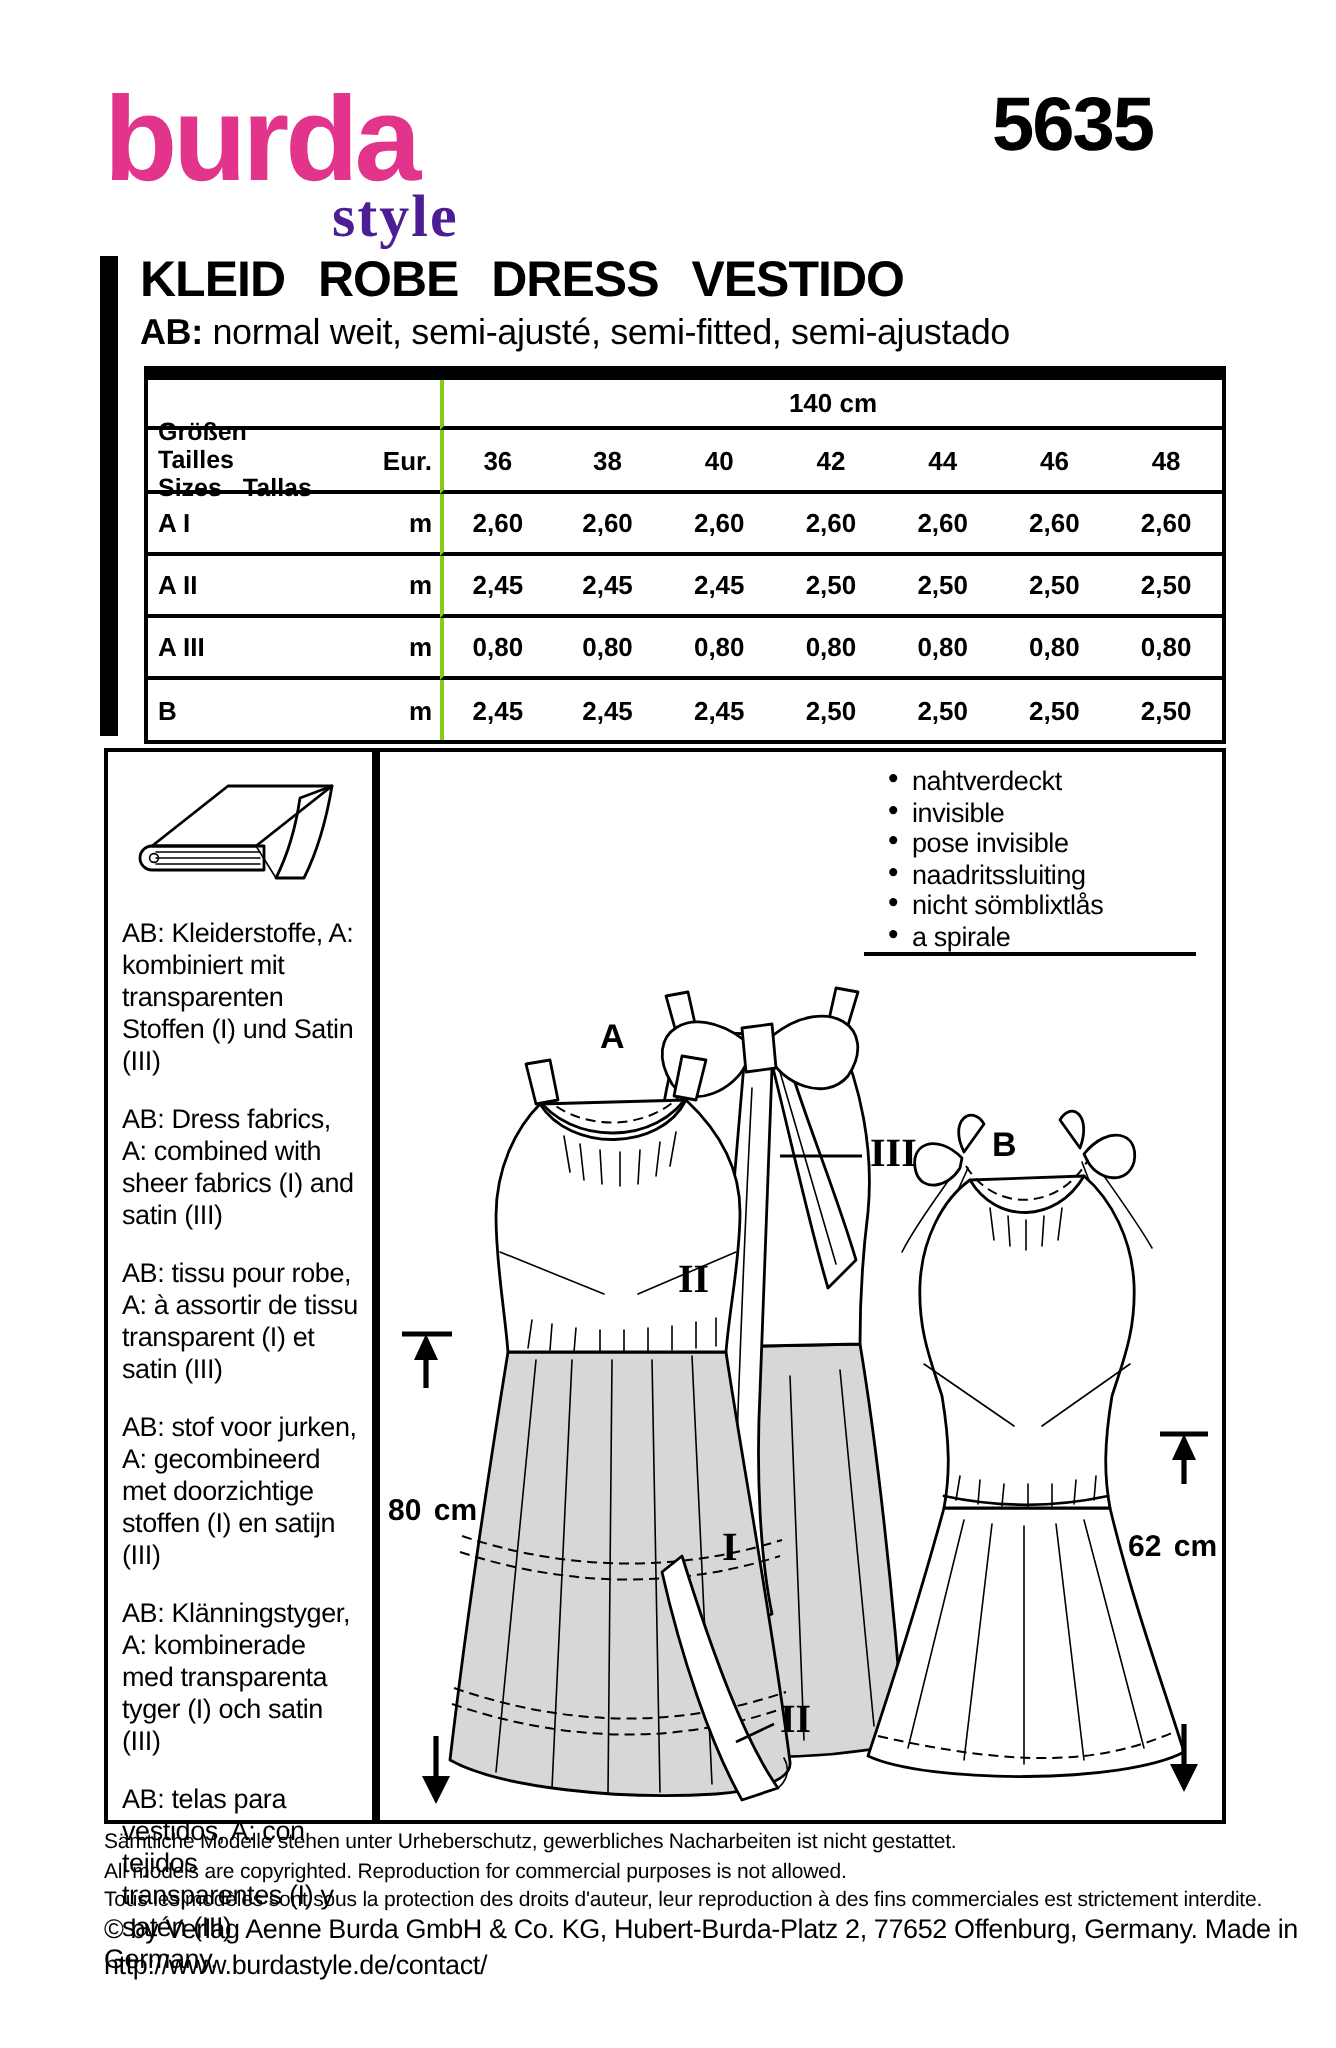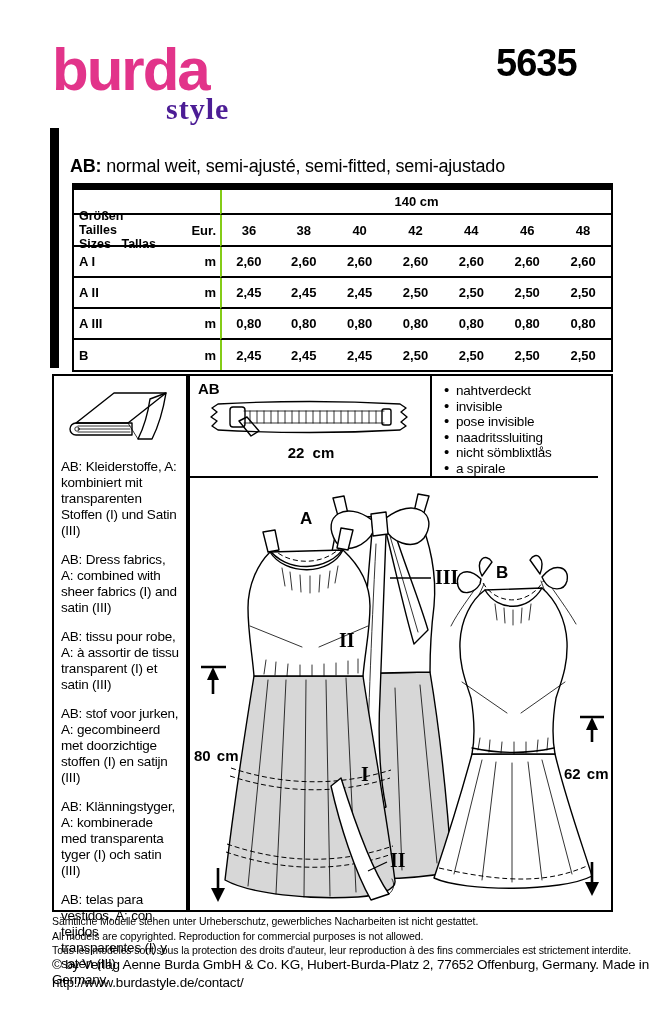--- a/index.html
+++ b/index.html
@@ -75,20 +75,21 @@
 </head>
 <body>
 
 <div class="page">
 
   <div class="abs logo-main" style="color:#E2348A;">burda</div>
   <div class="abs logo-sub" style="color:#4c1d95;">style</div>
   <div class="abs pattern-number">5635</div>
 
   <div class="abs title-bar"></div>
+  <div class="abs garment-title">KLEID ROBE DRESS VESTIDO</div>
   <div class="abs fit-line"><b>AB:</b><span> normal weit, semi-ajusté, semi-fitted, semi-ajustado</span></div>
 
   <div class="abs tbl-thick"></div>
   <div class="abs fabric-table">
 
     <div class="tc bb" style="grid-column:1/3;"></div>
     <div class="tc bb bl ctr" style="grid-column:3/10;">140 cm</div>
 
     <div class="tc bb lt">
       <span class="sizehdr"><span>Größen Tailles</span><br>
@@ -158,34 +159,20 @@
     <p>AB: Kleiderstoffe, A: kombiniert mit transparenten Stoffen (I) und Satin (III)</p>
     <p>AB: Dress fabrics, A: combined with sheer fabrics (I) and satin (III)</p>
     <p>AB: tissu pour robe, A: à assortir de tissu transparent (I) et satin (III)</p>
     <p>AB: stof voor jurken, A: gecombineerd met doorzichtige stoffen (I) en satijn (III)</p>
     <p>AB: Klänningstyger, A: kombinerade med transparenta tyger (I) och satin (III)</p>
     <p>AB: telas para vestidos, A: con tejidos transparentes (I) y satén (III)</p>
   </div>
 
   <div class="abs main-panel">
 
-    <div class="notions-left">
-      <div class="view-label">AB</div>
-      <div class="zipper-wrap">
-        <svg width="208" height="48" viewBox="0 0 208 48">
-          <path class="ln" d="M12,10 Q104,5 194,10 L200,14 L195,18 L201,23 L195,28 L200,32 L194,36 Q104,41 12,36 L6,32 L11,27 L5,23 L11,18 L6,14 Z" fill="#fff"></path>
-          <path class="thin" d="M38,17 H178 M38,29 H178"></path>
-          <path class="thin" d="M44,17 V29 M51,17 V29 M58,17 V29 M65,17 V29 M72,17 V29 M79,17 V29 M86,17 V29 M93,17 V29 M100,17 V29 M107,17 V29 M114,17 V29 M121,17 V29 M128,17 V29 M135,17 V29 M142,17 V29 M149,17 V29 M156,17 V29 M163,17 V29 M170,17 V29"></path>
-          <rect class="ln" x="24" y="13" width="15" height="20" rx="3" fill="#fff"></rect>
-          <path class="ln" d="M33,27 L45,42 L53,37 L41,23 Z" fill="#fff"></path>
-          <rect class="ln" x="176" y="15" width="9" height="16" rx="2" fill="#fff"></rect>
-        </svg>
-      </div>
-      <div class="zipper-length">22 cm</div>
-    </div>
 
     <div class="notions-right">
       <ul class="zip-list">
         <li>nahtverdeckt</li>
         <li>invisible</li>
         <li>pose invisible</li>
         <li>naadritssluiting</li>
         <li>nicht sömblixtlås</li>
         <li>a spirale</li>
       </ul>

